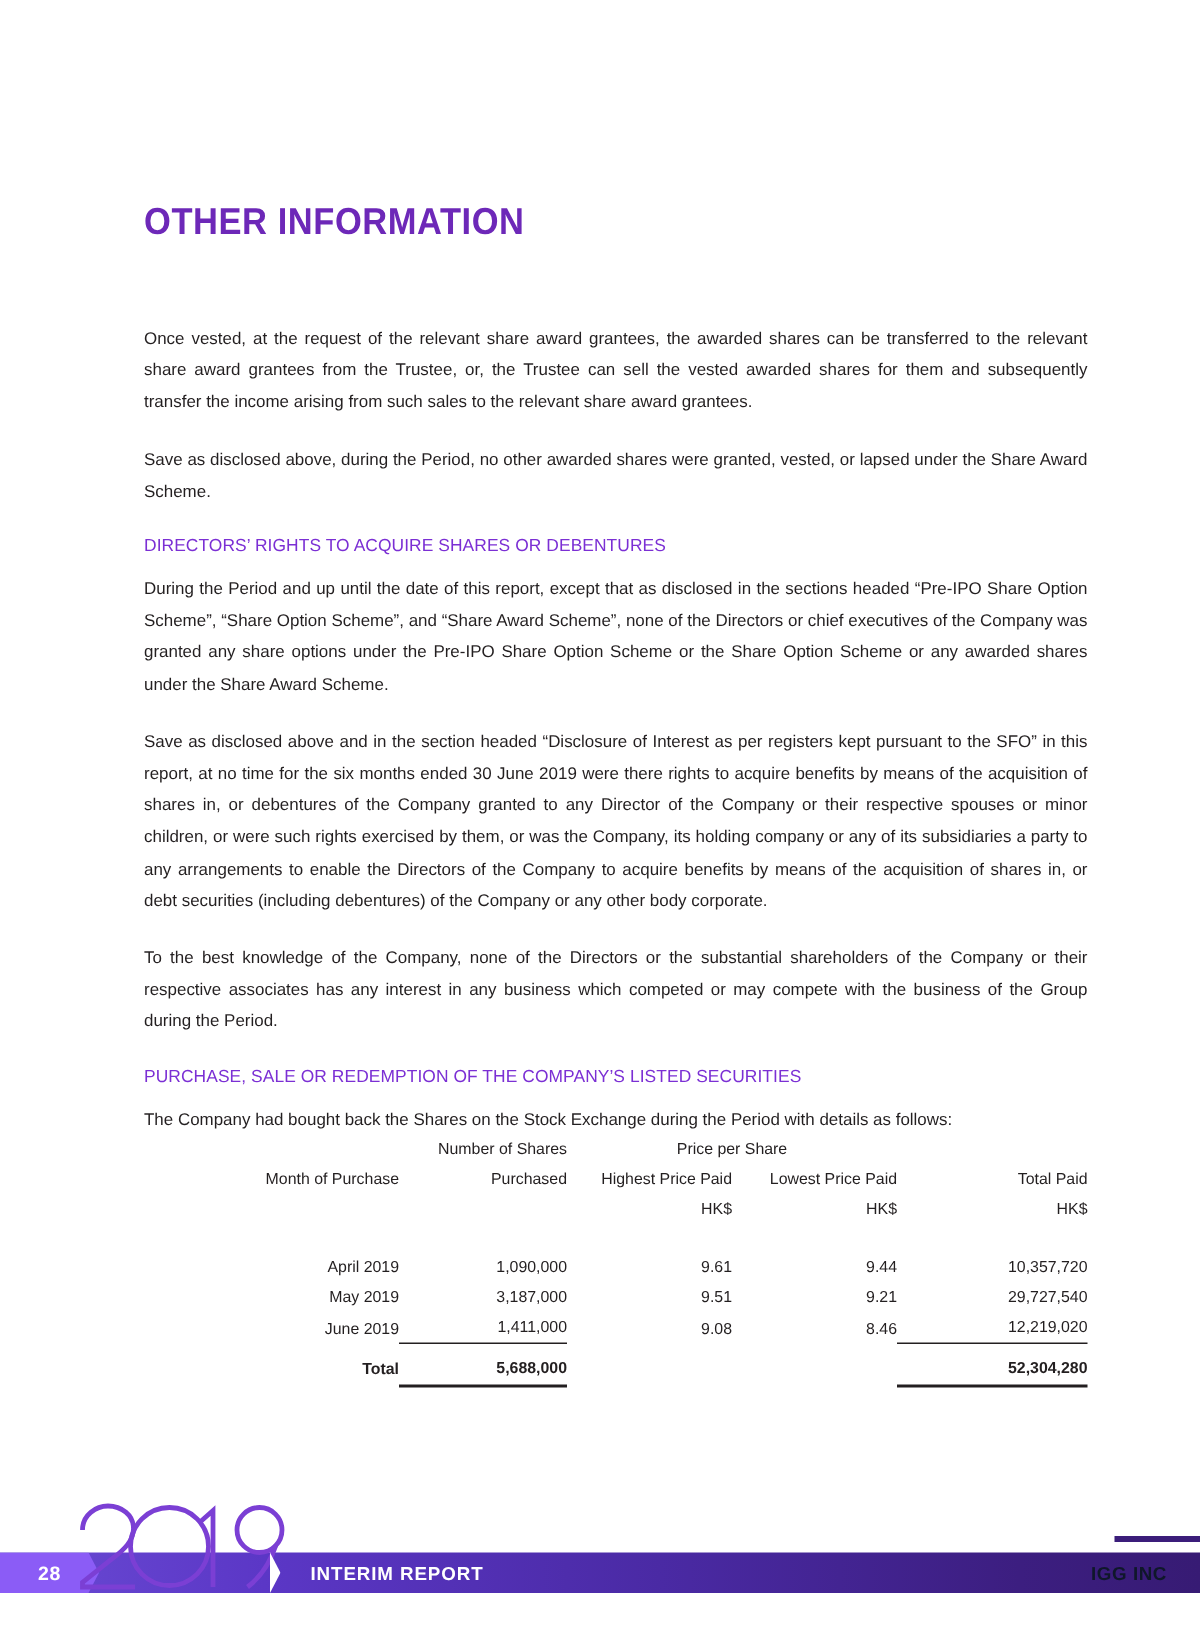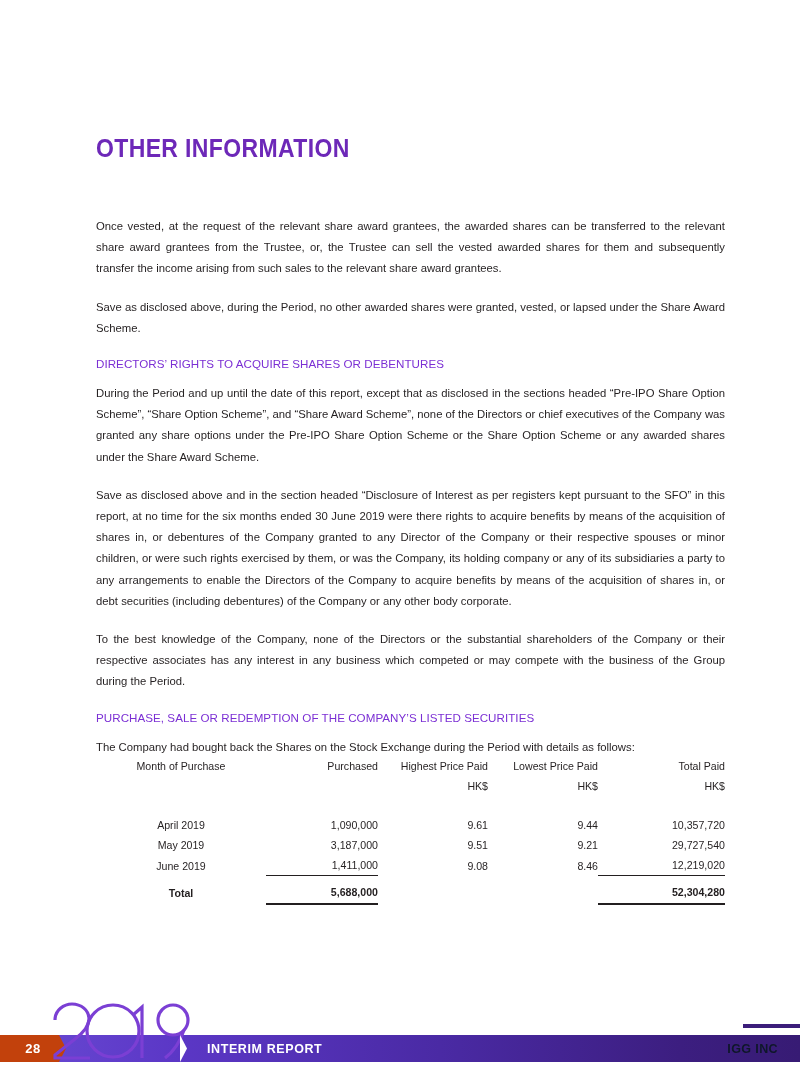--- a/index.html
+++ b/index.html
@@ -93,21 +93,21 @@
   .col-high    { width: 110px; }
   .col-low     { width: 110px; }
   .col-total   { width: 127px; }
 
   .hdr {
     font-weight: bold;
     font-size: 10.6px;
     line-height: 20px;
   }
   .r { text-align: right; }
-  .l { text-align: center; }
+  .l { text-align: right; }
   .c { text-align: center; }
 
   .row-gap td { height: 19px; }
   .data-row td { line-height: 20px; }
 
   .ul-single {
     border-bottom: 1.1px solid #231f20;
   }
   .ul-thick {
     border-bottom: 2.2px solid #231f20;
@@ -135,21 +135,21 @@
     height: 27px;
     background: linear-gradient(to right, #6A4BD4 0%, #5B37C6 22%, #4A2AA4 55%, #3C1E80 85%, #371B74 100%);
   }
 
   .page-number-block {
     position: absolute;
     left: 0;
     top: 35px;
     width: 66px;
     height: 27px;
-    background: #c2410c;
+    background: #8b5cf6;
     clip-path: polygon(0 0, 59px 0, 66px 50%, 59px 100%, 0 100%);
     color: #ffffff;
     font-family: "Liberation Sans Narrow", "Liberation Sans", sans-serif;
     font-size: 13px;
     font-weight: bold;
     display: flex;
     align-items: center;
     justify-content: center;
     letter-spacing: 0.5px;
   }
@@ -238,20 +238,26 @@
     <table>
       <colgroup>
         <col class="col-month">
         <col class="col-shares">
         <col class="col-high">
         <col class="col-low">
         <col class="col-total">
       </colgroup>
       <thead>
         <tr>
+          <td></td>
+          <td class="hdr r">Number of Shares</td>
+          <td class="hdr c" colspan="2">Price per Share</td>
+          <td></td>
+        </tr>
+        <tr>
           <td class="hdr l">Month of Purchase</td>
           <td class="hdr r">Purchased</td>
           <td class="hdr r">Highest Price Paid</td>
           <td class="hdr r">Lowest Price Paid</td>
           <td class="hdr r">Total Paid</td>
         </tr>
         <tr>
           <td></td>
           <td></td>
           <td class="hdr r">HK$</td>

